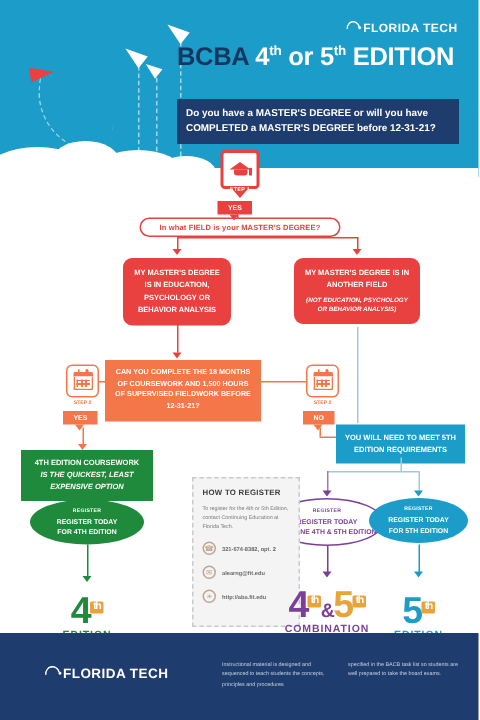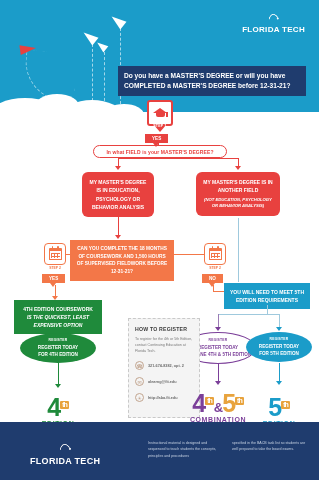--- a/index.html
+++ b/index.html
@@ -43,21 +43,21 @@
   .t2{left:104px;top:52px;height:54px;}
   .t3{left:120px;top:28px;height:76px;}
   .redtrail{
     position:absolute;left:24px;top:52px;width:52px;height:48px;
     border-left:1px dashed rgba(255,255,255,.55);
     border-bottom-left-radius:40px;
     border-bottom:1px dashed rgba(255,255,255,.55);
     transform:rotate(6deg);
   }
 
-  .ft-logo { display:flex; align-items:center; gap:2px;flex-direction:column; }
+  .ft-logo { display:flex; align-items:center; gap:2px; }
   .ft-mark {
     width:9px;height:9px;border:1.4px solid #fff;border-radius:50%;
     border-right-color:transparent;border-bottom-color:transparent;
     position:relative; transform:rotate(35deg);
   }
   .ft-mark:after{content:"";position:absolute;width:2px;height:2px;background:#fff;border-radius:50%;right:-1px;top:0;}
   .ft-text { color:#fff; font-size:8px; font-weight:bold; letter-spacing:.3px; font-family:"Liberation Sans", sans-serif; }
 
   .hdr-logo { position:absolute; right:14px; top:14px; }
 
@@ -268,20 +268,27 @@
     <div class="trail t3"></div>
     <div class="wplane wp1"></div>
     <div class="wplane wp2"></div>
     <div class="wplane wp3"></div>
 
     <div class="hdr-logo ft-logo">
       <span class="ft-mark"></span>
       <span class="ft-text">FLORIDA TECH</span>
     </div>
 
+    <div class="hdr-title">
+      <span class="dark">BCBA</span>
+      <span>4</span><sup>th</sup>
+      <span>or</span>
+      <span>5</span><sup>th</sup>
+      <span>EDITION</span>
+    </div>
 
 
     <div class="qbox">Do you have a MASTER'S DEGREE or will you have COMPLETED a MASTER'S DEGREE before 12-31-21?</div>
 
     <div class="cloud c1"></div>
     <div class="cloud c2"></div>
     <div class="cloud c3"></div>
     <div class="cloud c4"></div>
     <div class="cloudbar"></div>
   </div>

